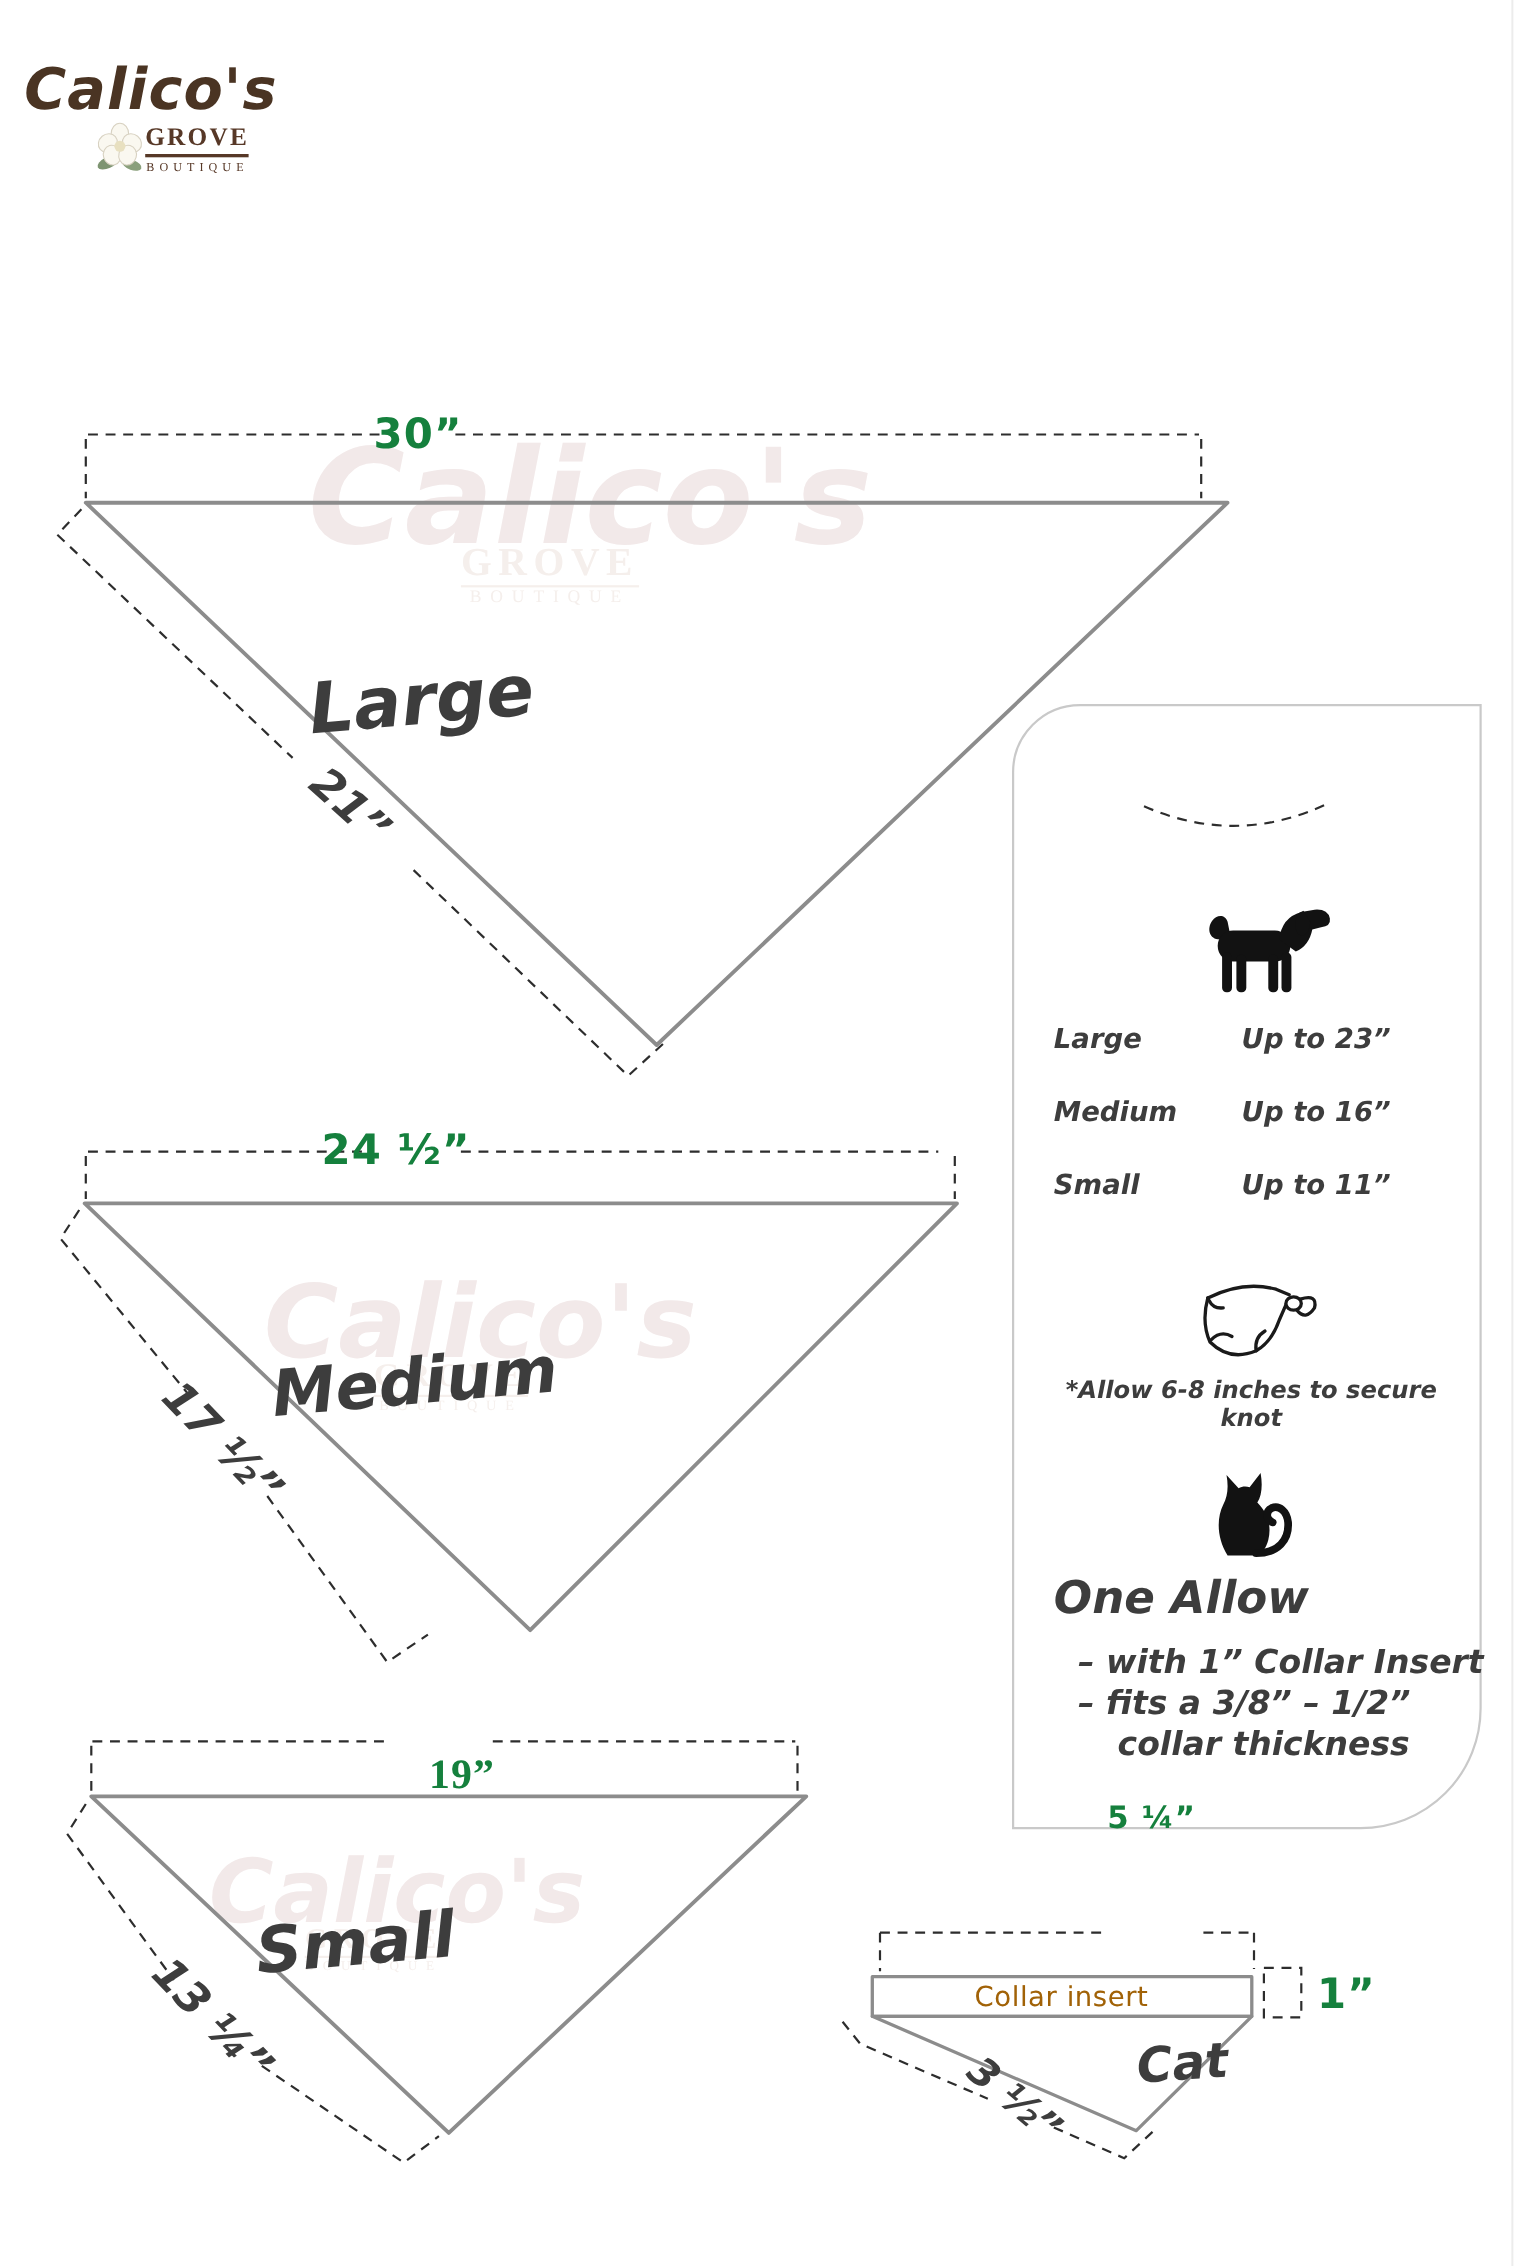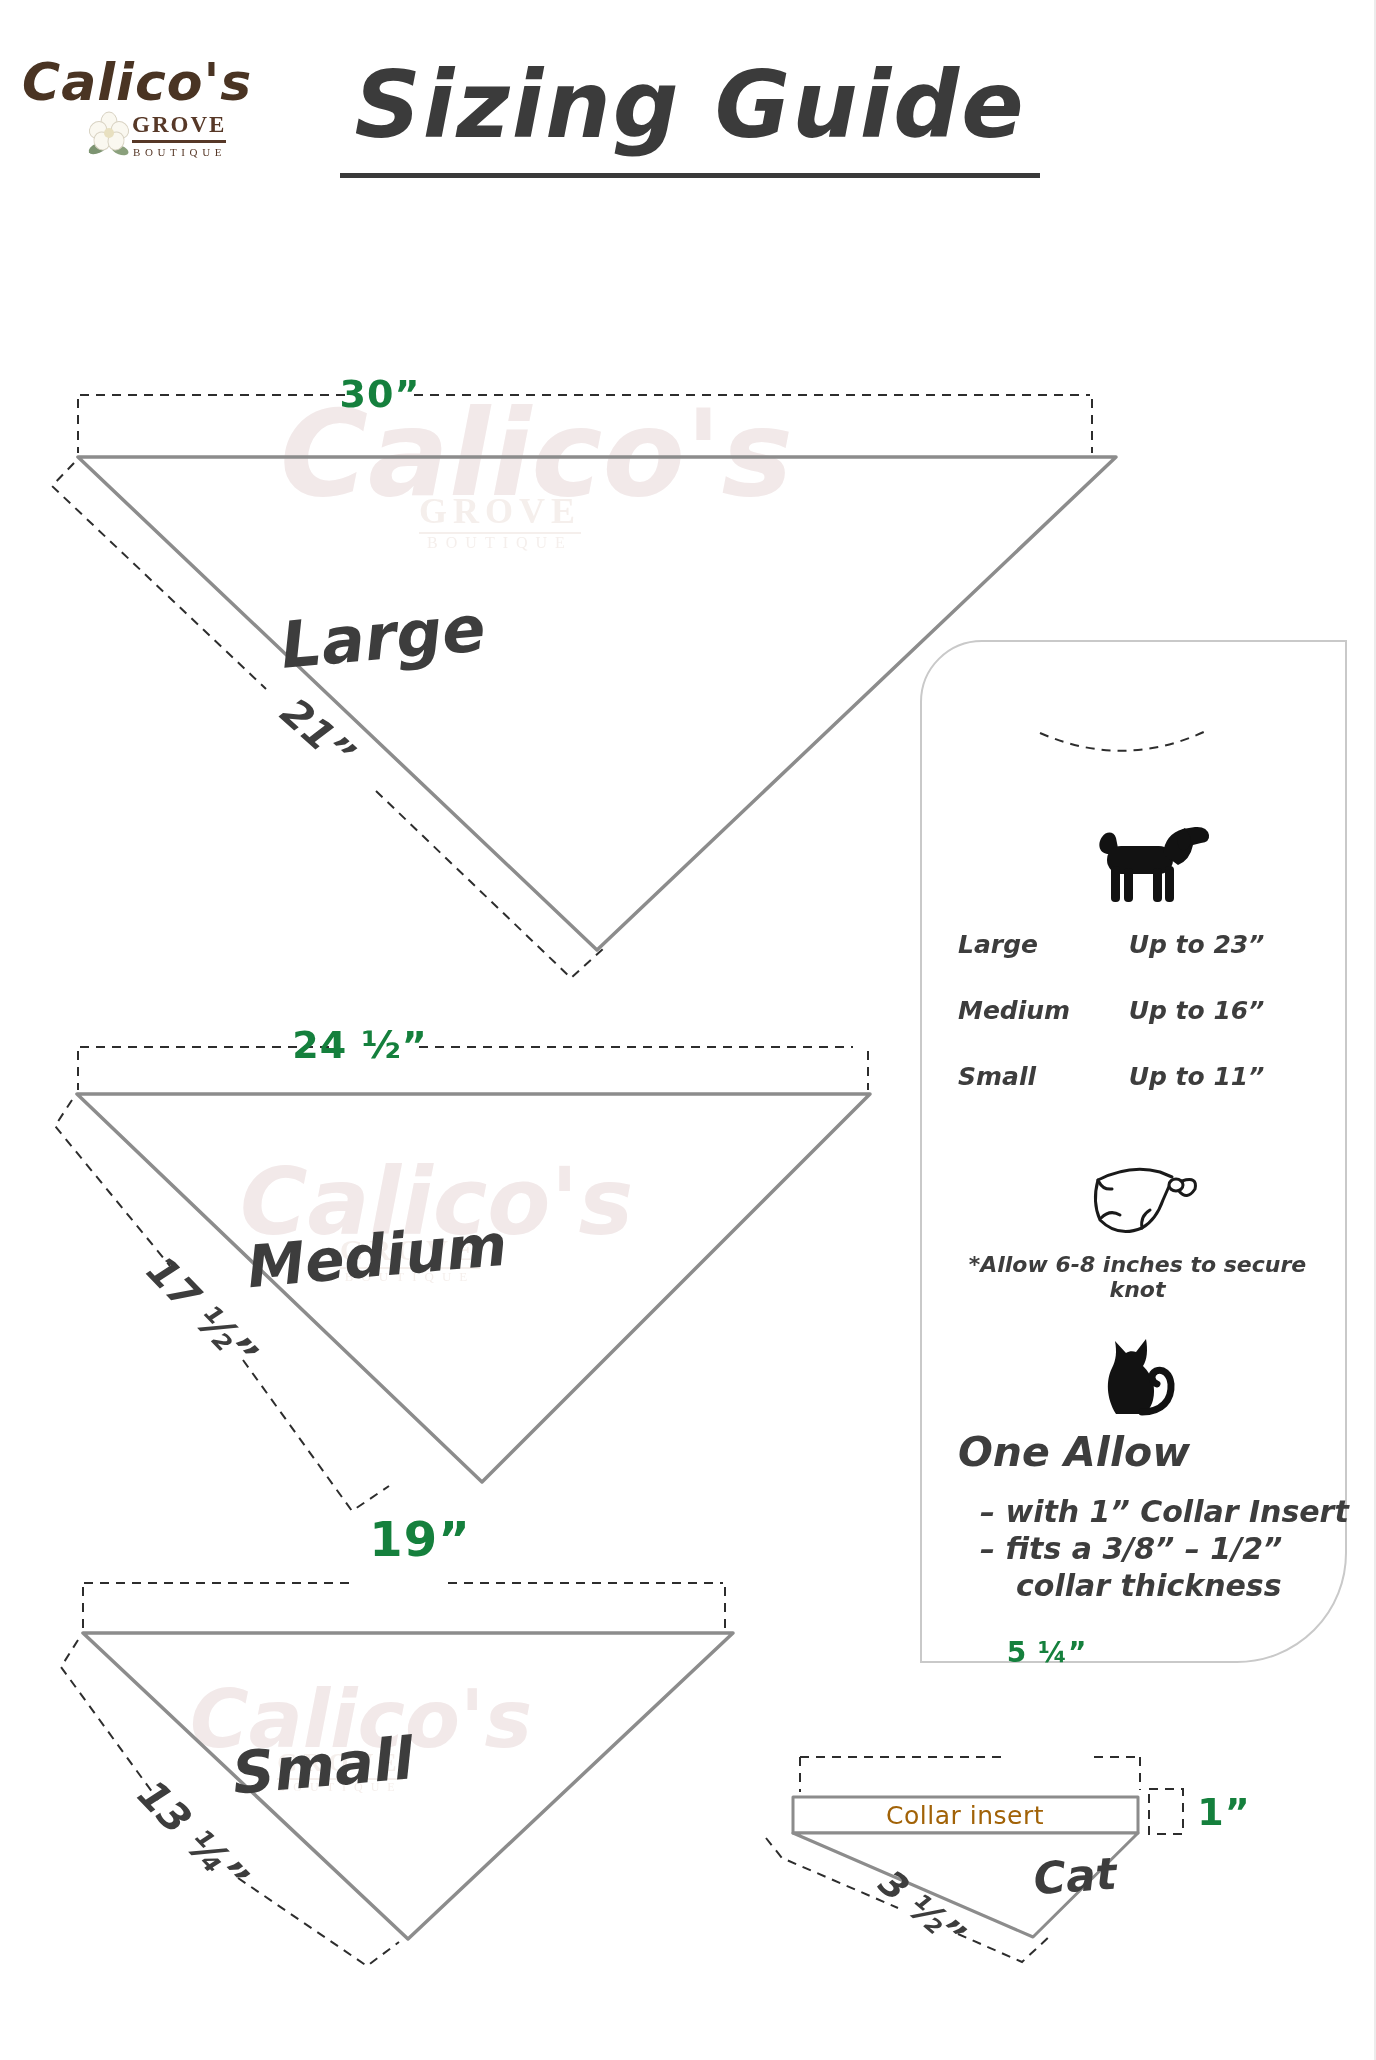--- a/index.html
+++ b/index.html
@@ -78,23 +78,20 @@
         <ellipse cx="36" cy="22" rx="9" ry="8" transform="rotate(40 36 22)"></ellipse>
         <ellipse cx="18" cy="33" rx="8" ry="9" transform="rotate(-15 18 33)"></ellipse>
         <ellipse cx="32" cy="33" rx="8" ry="9" transform="rotate(15 32 33)"></ellipse>
       </g>
       <circle cx="25" cy="25" r="5" fill="#e8e0c0"></circle>
     </g>
   </svg>
   <div class="abs logo-grove" style="left:132px; top:112px;">GROVE</div>
   <div class="abs logo-boutique" style="left:133px; top:146px;">BOUTIQUE</div>
 
-  <div class="abs title-wrap">
-    <span class="title-text script">Sizing Guide</span>
-  </div>
 
   <svg class="abs" style="left:0; top:0;" width="1376" height="2060" viewBox="0 0 1376 2060">
 
     <polygon class="tri" points="78,457 1116,457 597,950"></polygon>
     <path class="dash" d="M80,395 H346 M414,395 H1090 M78,399 V453 M1092,399 V453"></path>
     <path class="dash" d="M74,463 L52,486 L266,689 M376,791 L571,978 L605,947"></path>
 
     <polygon class="tri" points="77,1094 870,1094 482,1482"></polygon>
     <path class="dash" d="M80,1047 H333 M419,1047 H853 M78,1051 V1090 M868,1051 V1090"></path>
     <path class="dash" d="M72,1100 L55,1126 L170,1266 M243,1360 L352,1511 L389,1486"></path>
@@ -113,21 +110,21 @@
   </svg>
 
   <div class="abs ctr meas" style="left:380px; top:394px; font-size:38px;">30”</div>
   <div class="abs ctr script" style="left:318px; top:733px; font-size:40px; transform:translate(-50%,-50%) rotate(42deg);">21”</div>
   <div class="abs ctr script" style="left:383px; top:637px; font-size:64px; transform:translate(-50%,-50%) rotate(-5deg);">Large</div>
 
   <div class="abs ctr meas" style="left:360px; top:1045px; font-size:38px;">24 ½”</div>
   <div class="abs ctr script" style="left:202px; top:1312px; font-size:40px; transform:translate(-50%,-50%) rotate(46deg);">17 ½”</div>
   <div class="abs ctr script" style="left:377px; top:1256px; font-size:58px; transform:translate(-50%,-50%) rotate(-5deg);">Medium</div>
 
-  <div class="abs ctr meas" style="left:420px; top:1539px; font-size:48px;">19”</div>
+  <div class="abs ctr meas" style="left:420px; top:1613px; font-size:38px;font-family:Liberation Serif, serif;">19”</div>
   <div class="abs ctr script" style="left:193px; top:1836px; font-size:40px; transform:translate(-50%,-50%) rotate(46deg);">13 ¼”</div>
   <div class="abs ctr script" style="left:323px; top:1766px; font-size:58px; transform:translate(-50%,-50%) rotate(-5deg);">Small</div>
 
   <div class="abs panel"></div>
 
   <svg class="abs" style="left:1093px; top:818px;" width="122" height="94" viewBox="0 0 122 94">
     <g fill="#121212">
       <path d="M16,36 C6,36 4,26 9,19 C13,13 21,13 23,20 L25,30 Z"></path>
       <rect x="14" y="28" width="66" height="28" rx="14"></rect>
       <rect x="18" y="48" width="9" height="36" rx="4"></rect>

